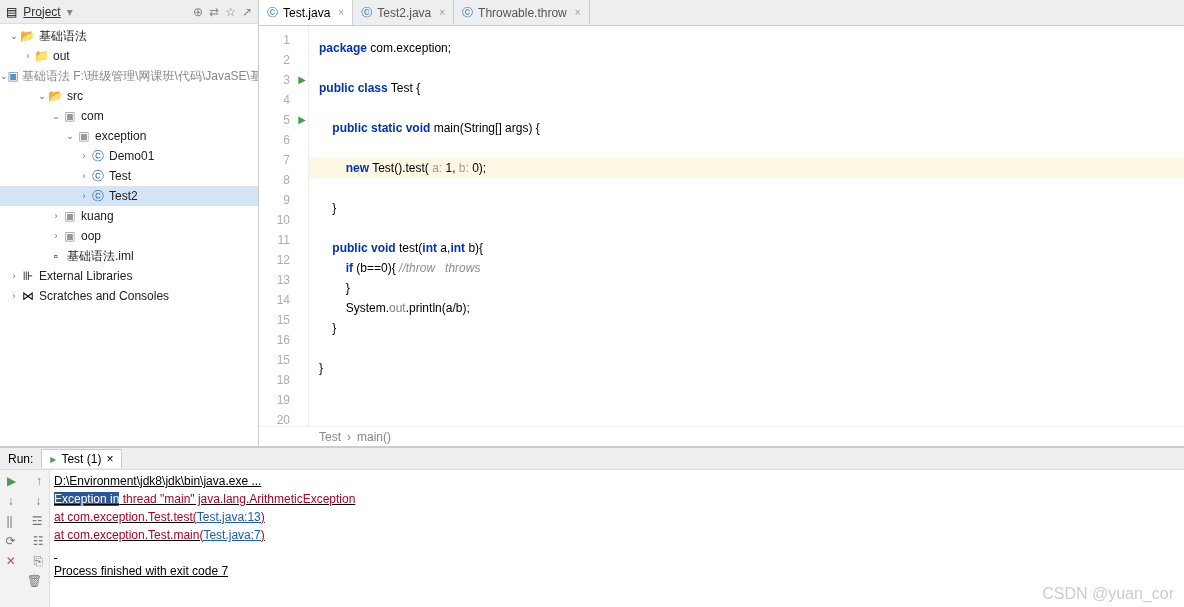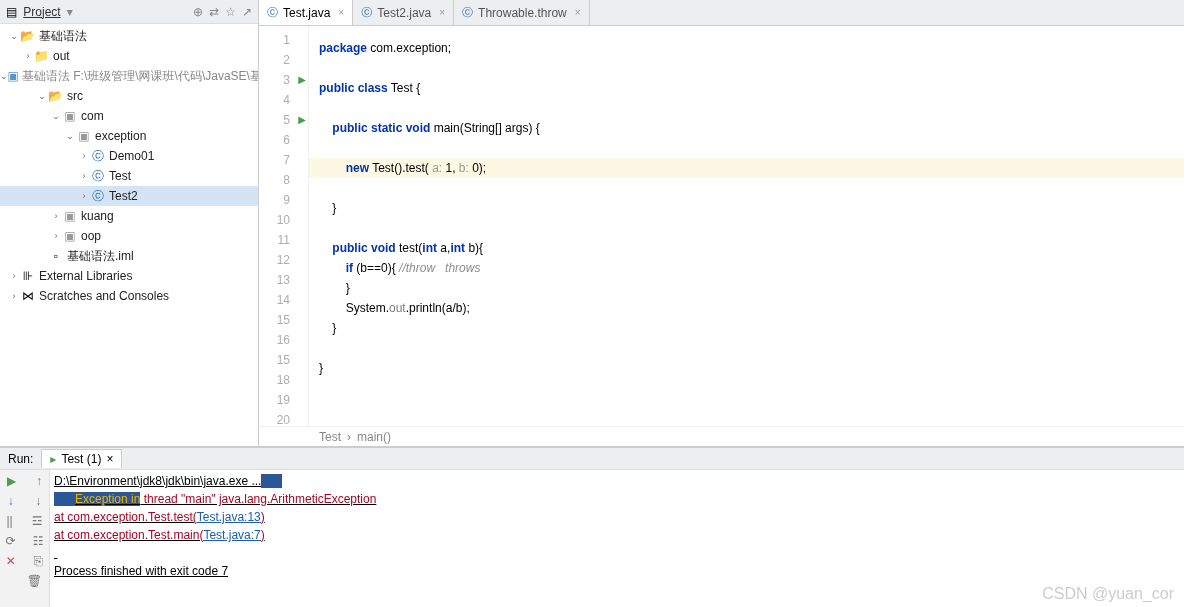--- a/index.html
+++ b/index.html
@@ -44,21 +44,21 @@
 .breadcrumb { height: 20px; border-top: 1px solid #eee; padding-left: 60px; font-size: 11px; color: #888; display: flex; align-items: center; gap: 6px; }
 .run-panel { height: 160px; display: flex; flex-direction: column; border-top: 1px solid #ccc; }
 .run-header { height: 22px; background: #eceef0; border-bottom: 1px solid #ddd; display: flex; align-items: center; padding: 0 8px; gap: 8px; }
 .run-tab { background: #fff; padding: 2px 8px; border: 1px solid #ccc; border-bottom: none; display: flex; align-items: center; gap: 5px; font-size: 11px; }
 .run-body { flex: 1; display: flex; }
 .run-tools { width: 50px; background: #f2f2f2; border-right: 1px solid #ddd; display: flex; flex-direction: column; align-items: center; padding-top: 4px; gap: 6px; color: #777; }
 .run-tools .row { display: flex; gap: 6px; width: 100%; justify-content: space-around; }
 .console { flex: 1; font-family: Consolas, monospace; font-size: 13px; padding: 2px 4px; line-height: 18px; overflow: auto; text-decoration: underline; }
 .console .err { color: #b00020; }
 .console .lnk { color: #1a5bbf; text-decoration: underline; }
-.console .invsel { background: #2b5797; color: #eab308; padding-left: 21px; }
+.console .invsel { background: #2b5797; color: #ffffff; }
 .watermark { position: fixed; right: 10px; bottom: 4px; color: #ccc; font-size: 16px; }
 .play { color: #4a9d4a; }
 .stop { color: #c94b4b; }
 .dl { color: #4a7db7; }
 </style>
 </head>
 <body>
 
 <div class="top-row">
   <div class="sidebar">

